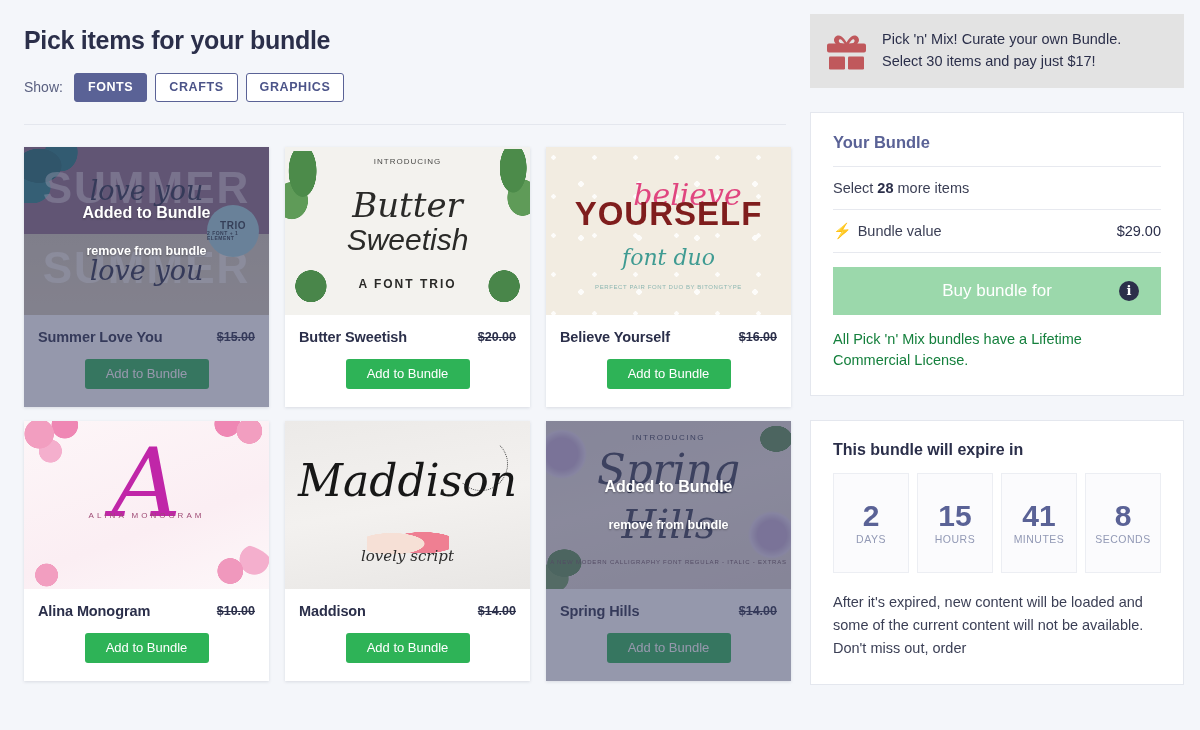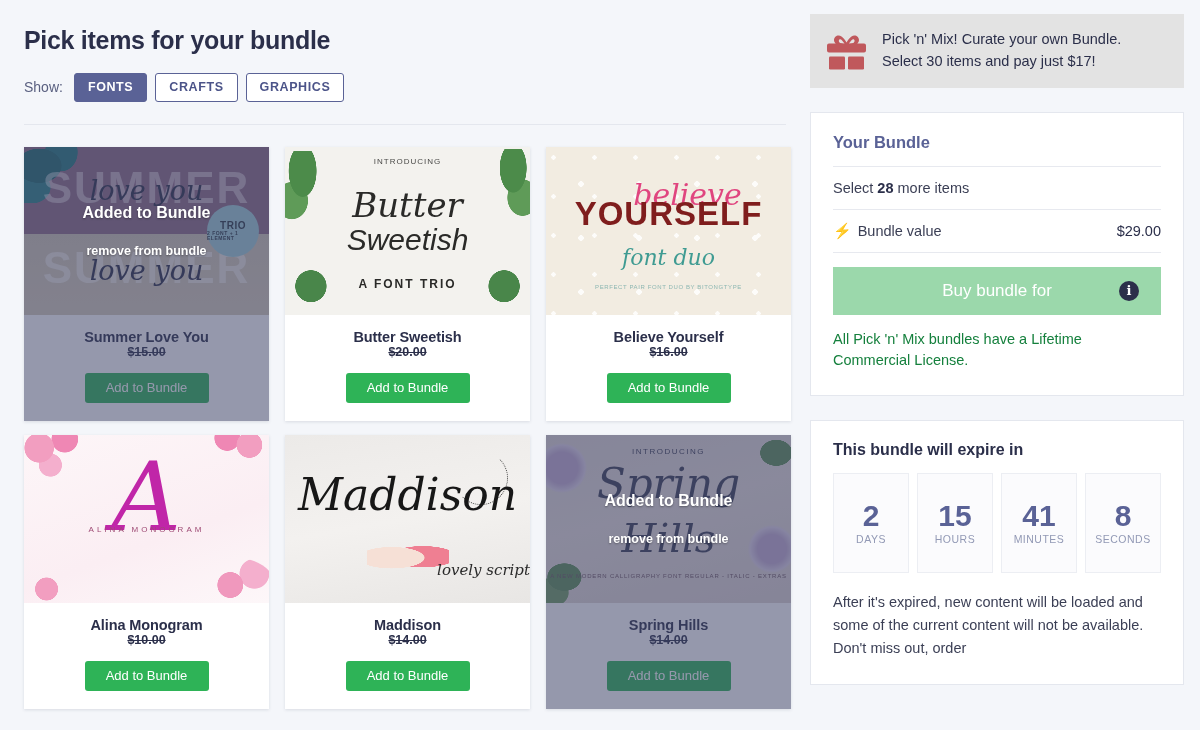--- a/index.html
+++ b/index.html
@@ -45,21 +45,21 @@
     width: 245px; background: #fff;
     box-shadow: 0 1px 3px rgba(40,45,70,.13);
     position: relative; overflow: hidden;
   }
   .card-thumb {
     height: 168px; width: 100%;
     position: relative; overflow: hidden;
   }
   .card-body { padding: 14px 14px 18px 14px; }
   .card-row {
-    display: flex; align-items: center; justify-content: space-between; flex-direction: column;
+    display: flex; align-items: center; justify-content: space-between;
   }
   .card-title {
     font-size: 14.5px; font-weight: bold; color: #2b2f4a; letter-spacing: -0.1px;
   }
   .card-price {
     font-size: 12.5px; font-weight: bold; color: #2b2f4a;
     text-decoration: line-through;
   }
   .add-btn {
     display: block; margin: 14px auto 0 auto;
@@ -159,21 +159,21 @@
                 radial-gradient(circle at 30% 30%, #ef87b4 0 20%, transparent 21%); }
   .bl3 { right:-6px; bottom:-10px; width:86px; height:56px;
     background: radial-gradient(circle at 48% 50%, #f098bd 0 24%, transparent 25%),
                 radial-gradient(circle at 76% 30%, #f4afcd 0 19%, transparent 20%); }
   .bl4 { left:-10px; bottom:-12px; width:74px; height:50px;
     background: radial-gradient(circle at 44% 48%, #f29ec0 0 23%, transparent 24%); }
 
   
   .art-maddison { background: linear-gradient(170deg,#eceae8 0%,#f3f1ef 50%,#e8e6e4 100%); }
   .art-maddison .m1 { top: 34px; font-size: 44px; font-style:italic; color:#171717; font-family:"DejaVu Serif", serif; }
-  .art-maddison .m2 { top: 126px; font-size: 15px; font-style:italic; color:#2a2a2a; font-family:"DejaVu Serif", serif;text-align:right; }
+  .art-maddison .m2 { top: 126px; font-size: 15px; font-style:italic; color:#2a2a2a; font-family:"DejaVu Serif", serif; }
   .m-arc { position:absolute; right:22px; top:16px; width:54px; height:54px;
     border:1px dotted #333; border-radius:50%; border-color: transparent #333 #333 transparent; }
   .m-rose { position:absolute; left:50%; top:104px; transform:translateX(-50%);
     width:82px; height:34px;
     background: radial-gradient(ellipse at 30% 55%, #f6e0d6 0 40%, transparent 41%),
                 radial-gradient(ellipse at 68% 52%, #ef7f92 0 42%, transparent 43%); }
 
   
   .art-spring { background: linear-gradient(165deg,#ded7d6 0%,#e6dedb 45%,#ddd4d2 100%); }
   .art-spring .s0 { top: 12px; font-size: 8px; letter-spacing:1.5px; color:#3b3f55; }

